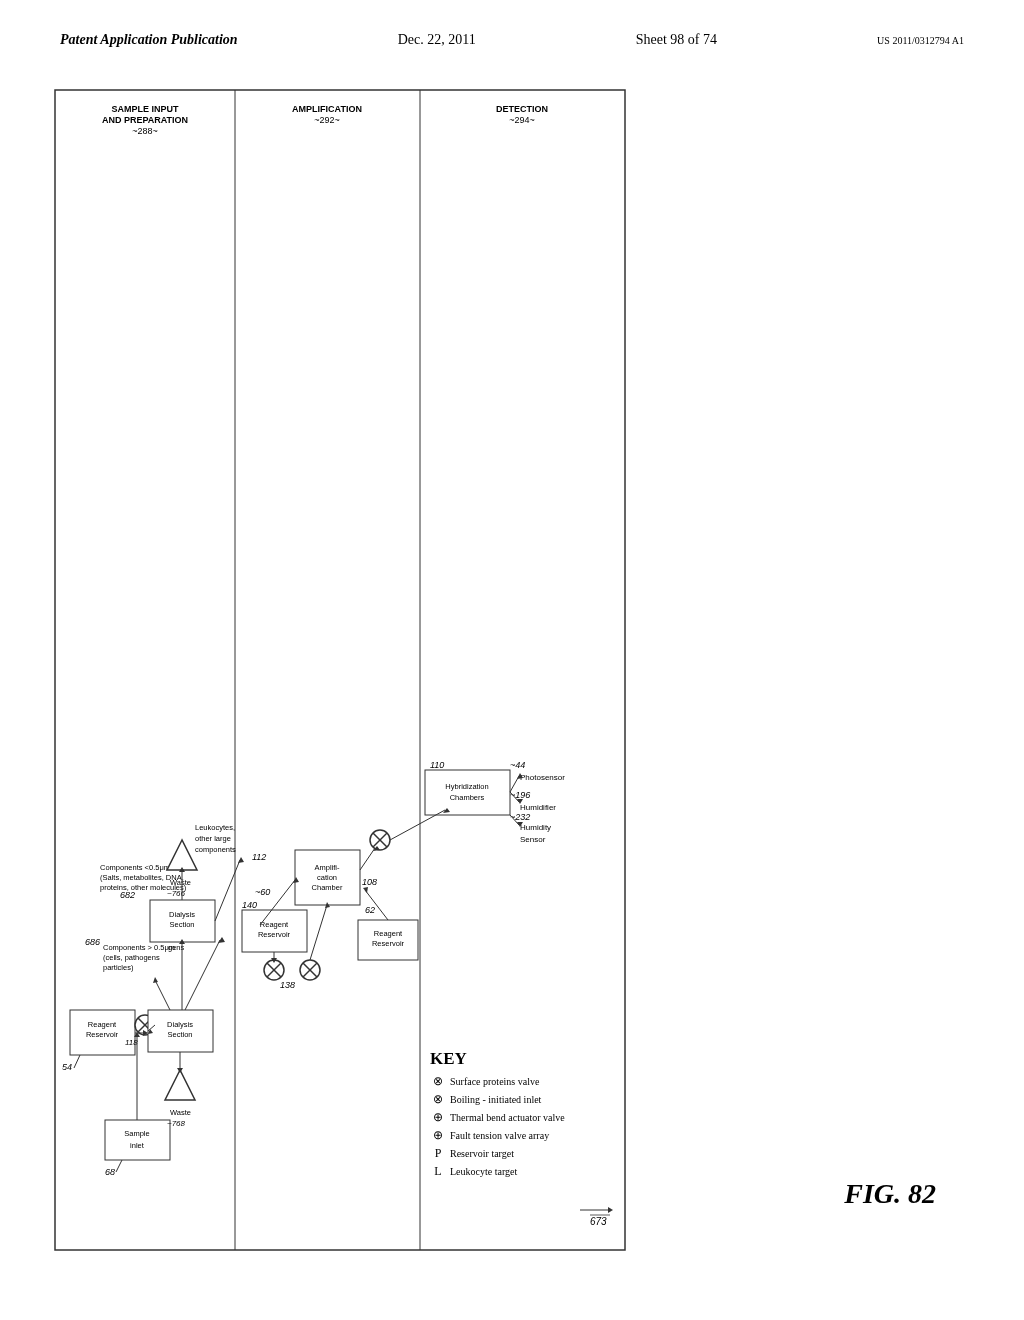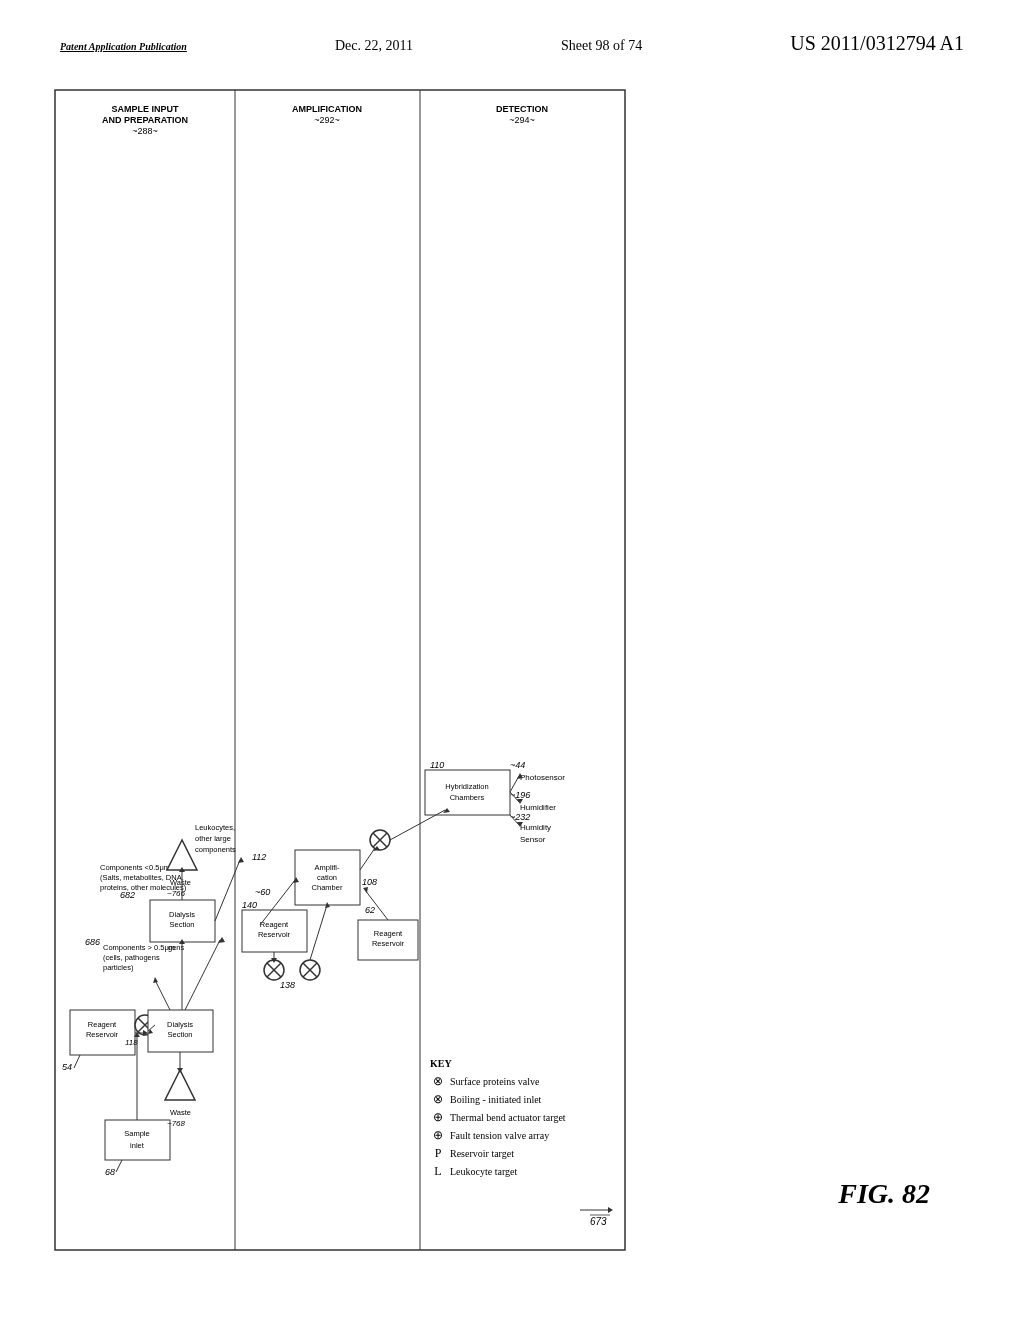--- a/index.html
+++ b/index.html
@@ -20,47 +20,46 @@
     .header {
       position: absolute;
       top: 32px;
       left: 60px;
       right: 60px;
       display: flex;
       justify-content: space-between;
       align-items: baseline;
     }
     .header-left {
-      font-size: 10px;
+      font-size: 14px;
       font-weight: bold;
       font-style: italic;
-      text-decoration: underline;
     }
     .header-center {
       font-size: 14px;
     }
     .header-right {
-      font-size: 20px;
+      font-size: 10px;
     }
     
     .fig-label {
       position: absolute;
       font-size: 28px;
       font-style: italic;
       font-weight: bold;
     }
     
     .key-box {
       position: absolute;
       font-size: 10px;
       line-height: 1.6;
     }
     .key-title {
       font-weight: bold;
-      font-size: 10px;
+      font-size: 17px;
     }
     .key-item {
       display: flex;
       align-items: center;
       gap: 4px;
       font-size: 10px;
       line-height: 1.5;
     }
     .key-symbol {
       font-size: 12px;
@@ -264,35 +263,35 @@
     <line x1="510" y1="745" x2="519" y2="755" stroke="#333" stroke-width="1"></line>
     <polygon points="517,752 520,757 523,752" fill="#333"></polygon>
 
     <line x1="580" y1="1140" x2="610" y2="1140" stroke="#333" stroke-width="1"></line>
     <polygon points="608,1137 613,1140 608,1143" fill="#333"></polygon>
     <text x="590" y="1155" font-family="Arial, sans-serif" font-size="10" font-style="italic">673</text>
 
     <line x1="590" y1="1145" x2="610" y2="1145" stroke="#333" stroke-width="0.8"></line>
   </svg>
 
-  <div class="fig-label" style="position:absolute; bottom:110px; right:94px;">FIG. 82</div>
+  <div class="fig-label" style="position:absolute; bottom:110px; right:88px;">FIG. 82</div>
 
   <div class="key-box" style="position:absolute; bottom:140px; left:430px;">
     <div class="key-title">KEY</div>
     <div class="key-item">
       <span class="key-symbol">⊗</span>
       <span>Surface proteins valve</span>
     </div>
     <div class="key-item">
       <span class="key-symbol">⊗</span>
       <span>Boiling - initiated inlet</span>
     </div>
     <div class="key-item">
       <span class="key-symbol">⊕</span>
-      <span>Thermal bend actuator target</span>
+      <span>Thermal bend actuator valve</span>
     </div>
     <div class="key-item">
       <span class="key-symbol">⊕</span>
       <span>Fault tension valve array</span>
     </div>
     <div class="key-item">
       <span class="key-symbol">P</span>
       <span>Reservoir target</span>
     </div>
     <div class="key-item">

